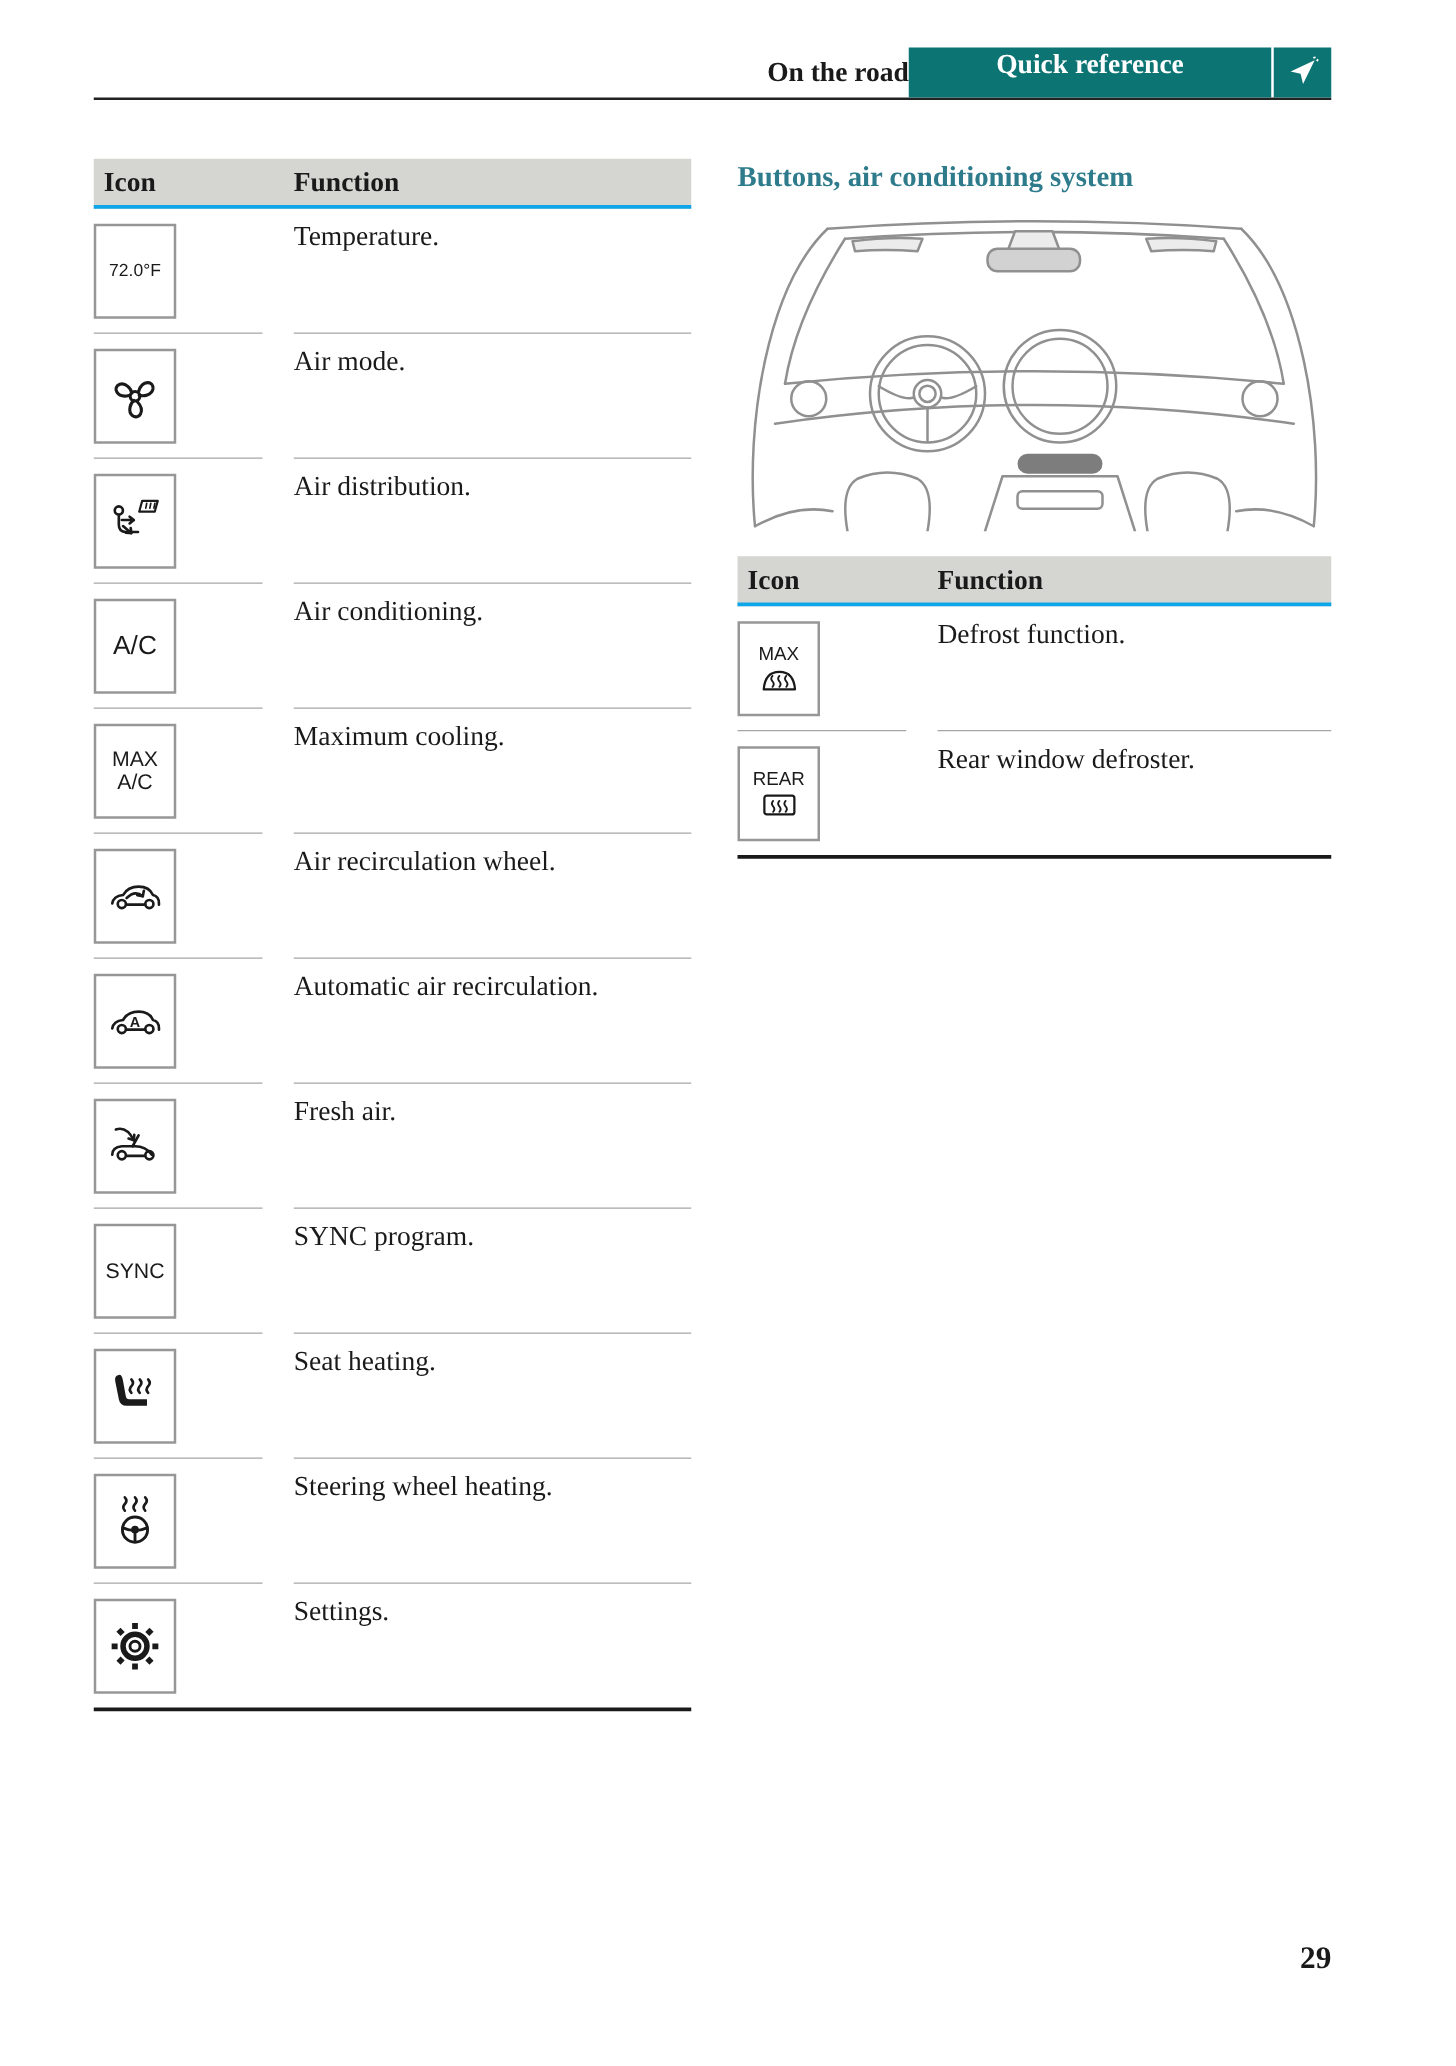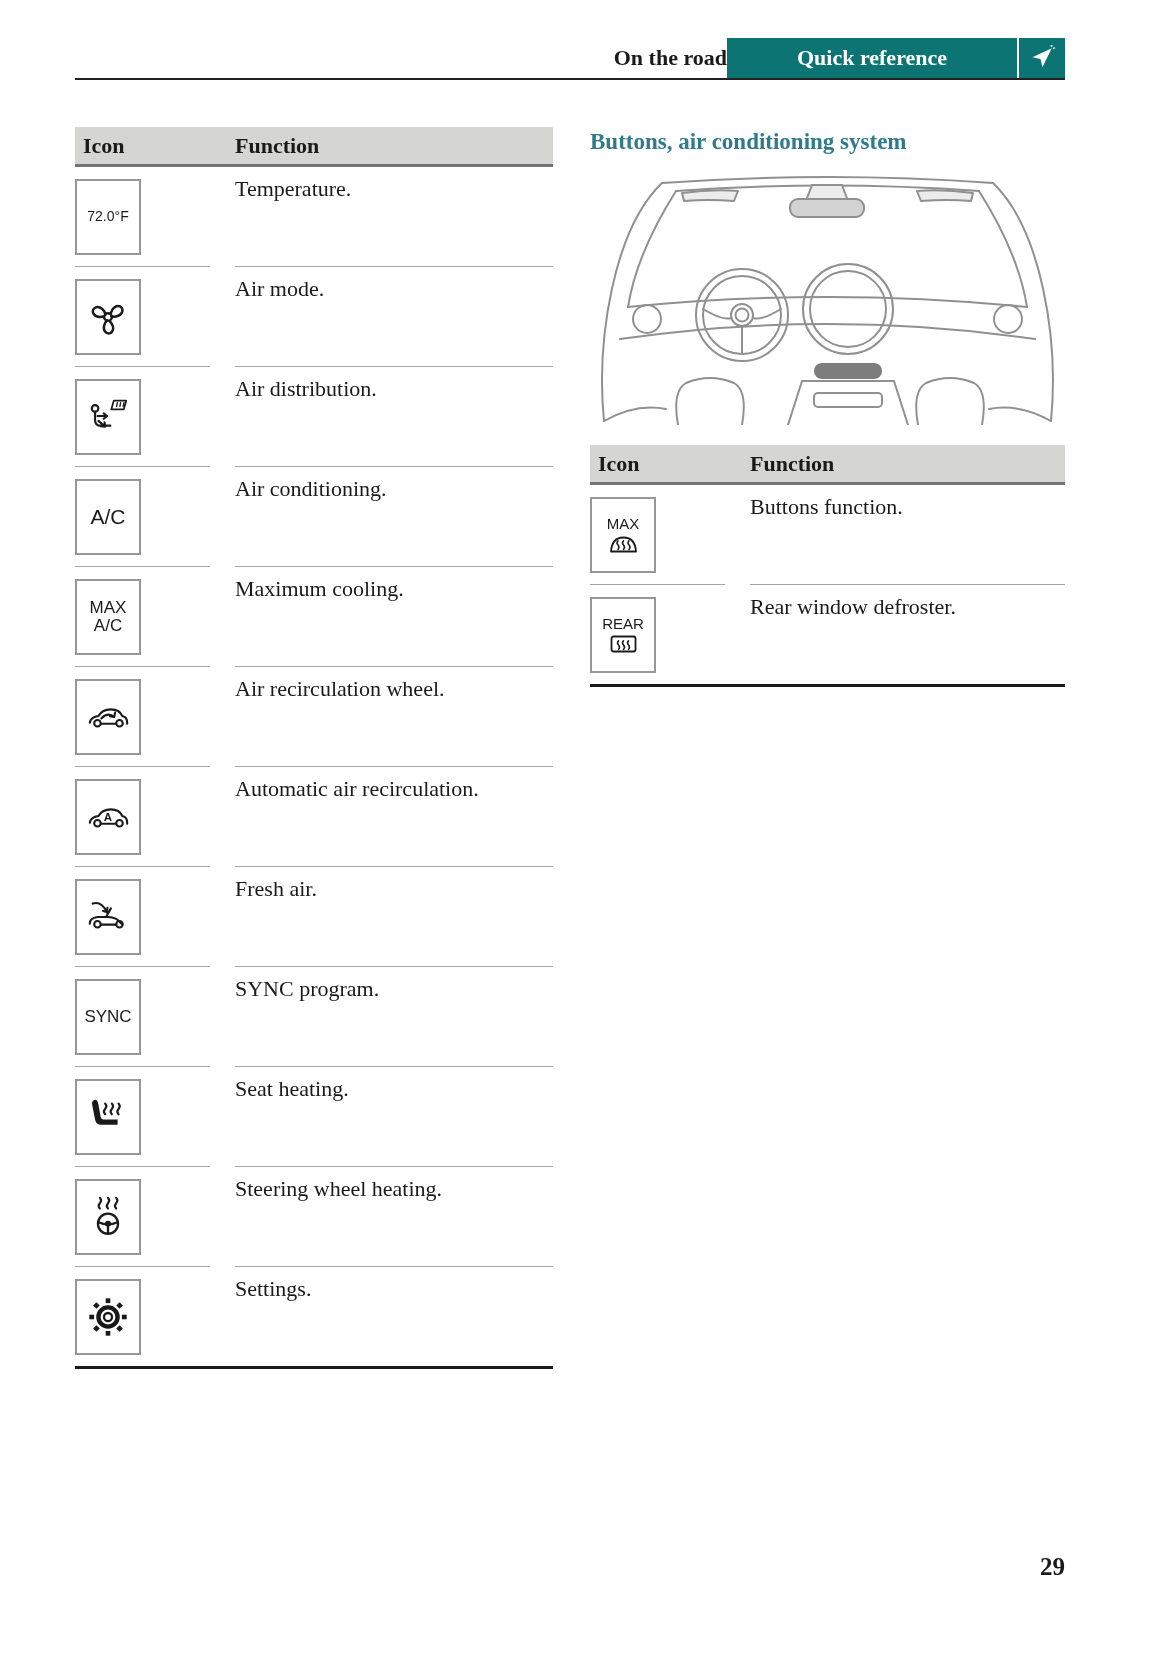--- a/index.html
+++ b/index.html
@@ -14,33 +14,33 @@
   .page{position:relative;width:1165px;height:1653px;background:#fff;
         font-family:"Liberation Serif",serif;color:var(--ink);overflow:hidden}
 
   
   .topbar{position:absolute;left:75px;top:38px;width:990px;height:42px;
           display:flex;border-bottom:2px solid #222}
   .spacer{flex:1}
   .section-label{align-self:flex-end;padding-bottom:7px;
                  font-size:22px;font-weight:bold}
   .tab{width:290px;background:var(--accent);color:#fff;display:flex;
-       align-items:center;justify-content:center;font-size:22px;font-weight:bold}
+       justify-content:center;font-size:22px;font-weight:bold}
   .tab-iconbox{width:46px;margin-left:2px;background:var(--accent);
                display:flex;align-items:center;justify-content:center}
 
   
   .left-col{position:absolute;left:75px;top:127px;width:478px}
   .right-col{position:absolute;left:590px;top:127px;width:475px}
   .teal-heading{color:var(--heading);font-size:23px;font-weight:bold;margin:2px 0 14px}
   .illustration{width:475px;height:256px;margin-bottom:20px}
 
   
   .thead{display:grid;grid-template-columns:160px 1fr;align-items:center;height:40px;
-         background:var(--thbg);border-bottom:3px solid #737373;
+         background:var(--thbg);border-bottom:3px solid #0ea5e9;
          font-size:22px;font-weight:bold}
   .thead .h1{padding-left:8px}
   .rowswrap{border-bottom:3px solid #1a1a1a}
   .trow{display:grid;grid-template-columns:135px 1fr;column-gap:25px;min-height:88px}
   .trow + .trow .icell,
   .trow + .trow .fcell{border-top:1px solid var(--rule)}
   .icell{padding:12px 0 11px}
   .fcell{padding-top:9px;font-size:22px}
   .icon-box{width:66px;height:76px;border:2px solid #979797;background:#fff;
             display:flex;flex-direction:column;align-items:center;justify-content:center;
@@ -330,21 +330,21 @@
               <span class="btxt t-def">MAX</span>
               <svg viewBox="0 0 32 21" width="33" height="21" fill="none" stroke="#1a1a1a" stroke-width="2.4" stroke-linecap="round" stroke-linejoin="round">
                 <path stroke-width="1.8" d="M3.5 18.5 Q4.5 4.5 16 4.5 Q27.5 4.5 28.5 18.5 Z"></path>
                 <path stroke-width="1.5" d="M10.5 16.5 q2 -2.2 0 -4.4 q-2 -2.2 0 -4.4"></path>
                 <path stroke-width="1.5" d="M16 16.5 q2 -2.2 0 -4.4 q-2 -2.2 0 -4.4"></path>
                 <path stroke-width="1.5" d="M21.5 16.5 q2 -2.2 0 -4.4 q-2 -2.2 0 -4.4"></path>
               </svg>
             </div>
     </div>
     <div class="fcell">
-      <span class="ftext">Buttons function.</span>
+      <span class="ftext">Defrost function.</span>
     </div>
   </div>
 
   <div class="trow">
     <div class="icell">
       <div class="icon-box">
               <span class="btxt t-def">REAR</span>
               <svg viewBox="0 0 32 21" width="33" height="21" fill="none" stroke="#1a1a1a" stroke-width="2.4" stroke-linecap="round" stroke-linejoin="round">
                 <rect x="4" y="3.5" width="24" height="15" rx="2" stroke-width="1.8"></rect>
                 <path stroke-width="1.5" d="M11 16.5 q2 -2.2 0 -4.4 q-2 -2.2 0 -4.4"></path>

